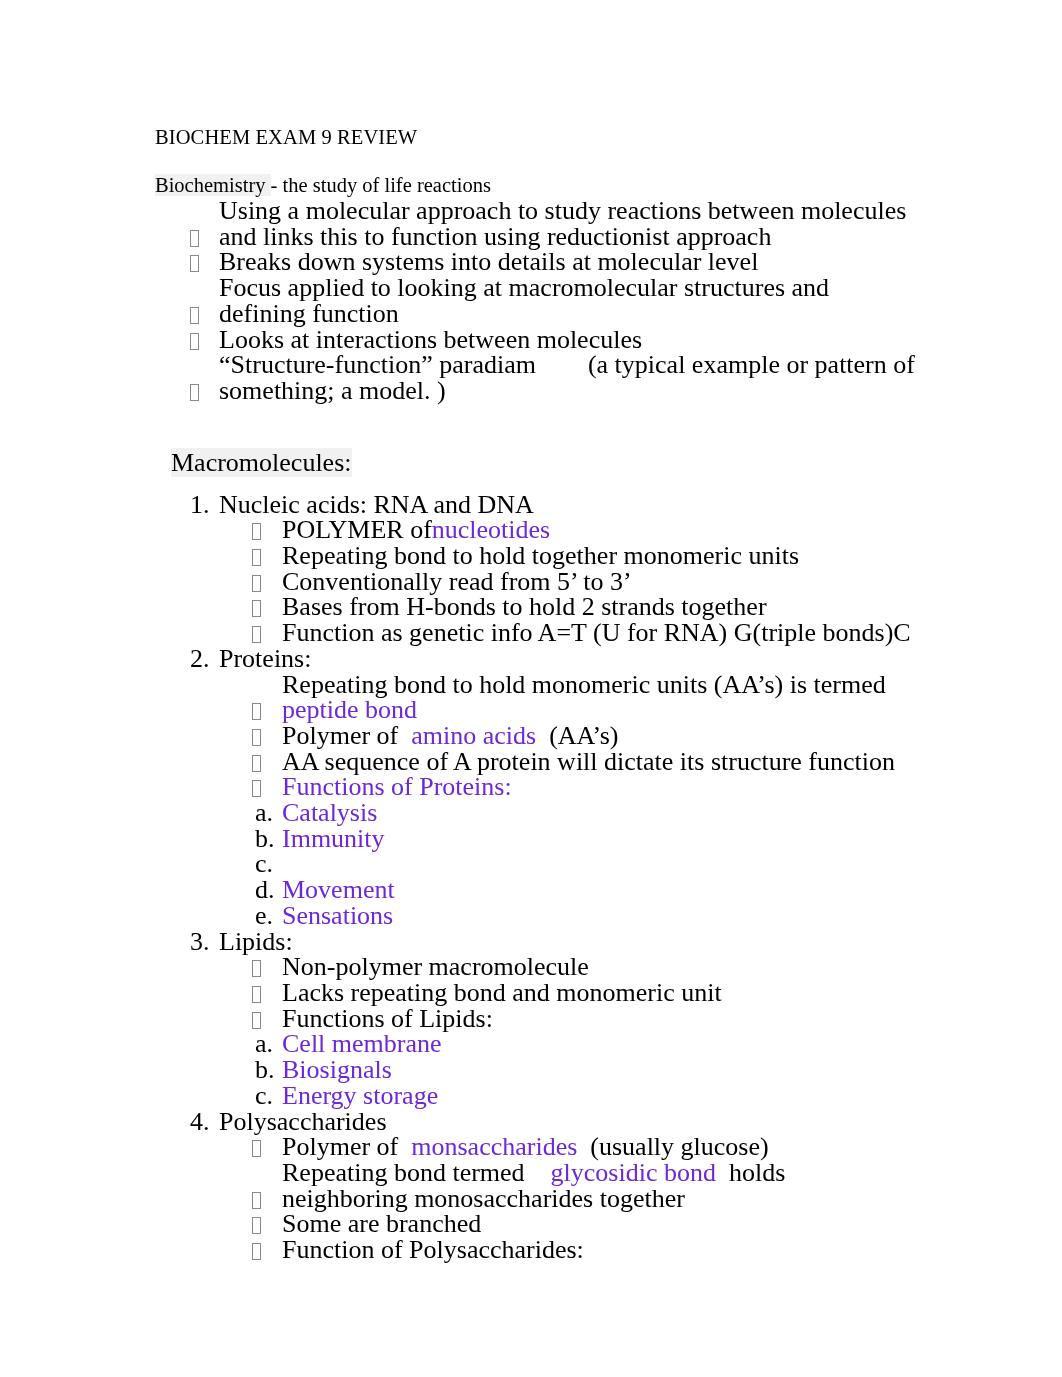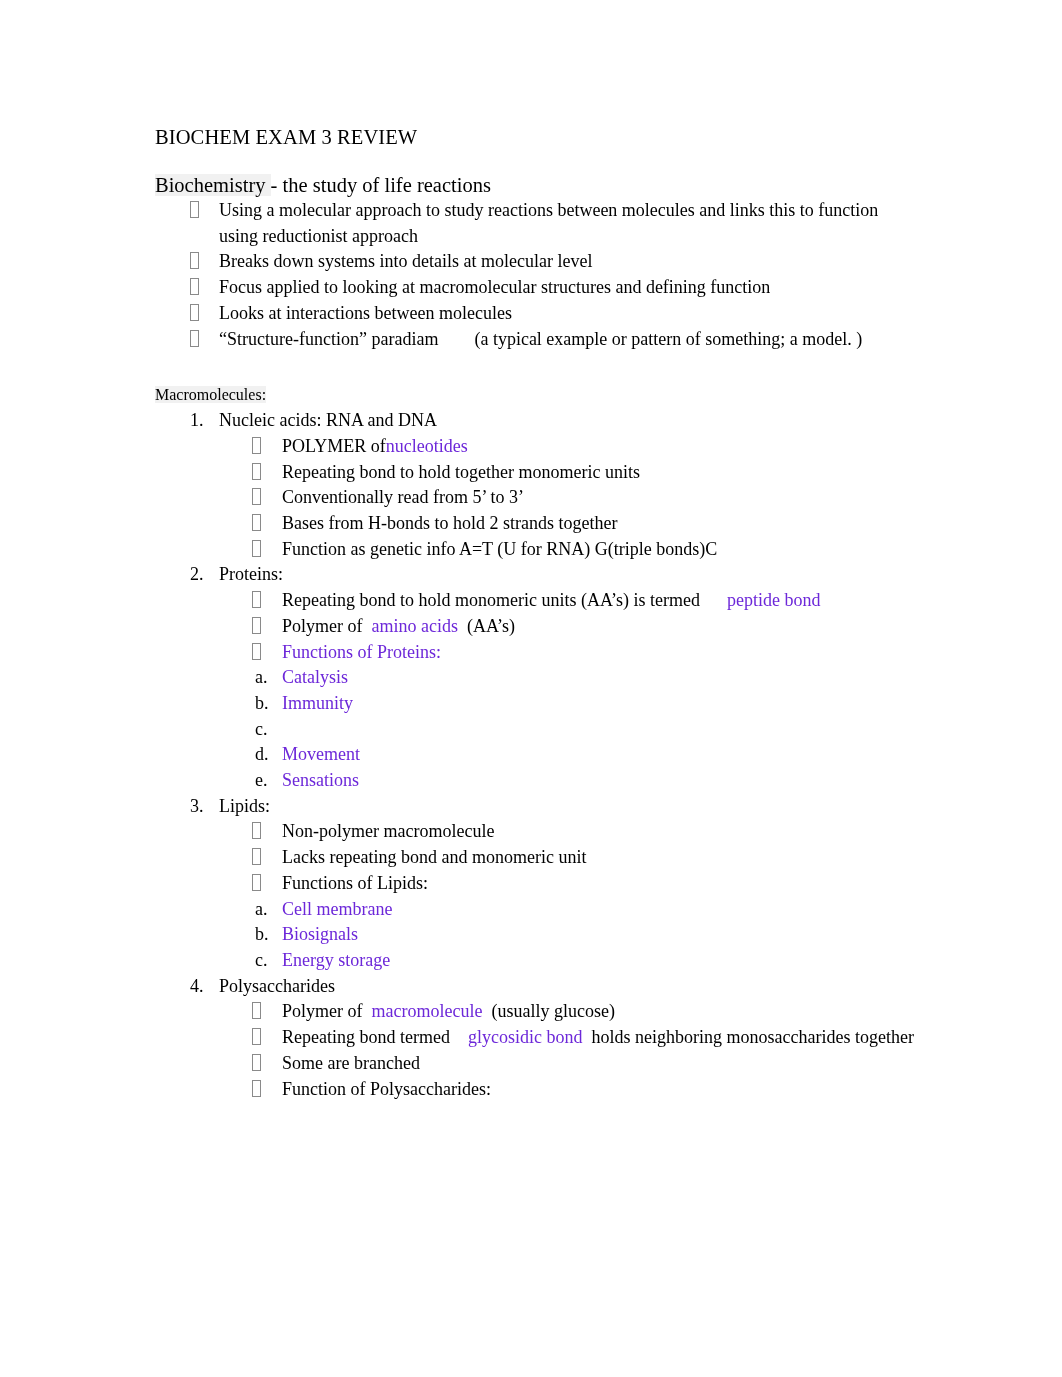--- a/index.html
+++ b/index.html
@@ -45,38 +45,38 @@
     margin: 0 0 0 0;
     white-space: pre-wrap;
   }
 
   .hl {
     background: #f1f1f1;
     text-align: center;
   }
 
   .section-head {
-    font-size: 16px;
+    font-size: 26px;
     line-height: 26px;
-    margin: 0;
+    margin: 16px;
   }
 
   .spacer-lg { height: 30px; }
 
   
   .lvl {
     list-style: none;
     margin: 0;
     padding: 0;
   }
 
   .row {
     display: flex;
-    align-items: flex-start;
-    font-size: 18px;
+    align-items: flex-end;
+    font-size: 26px;
     line-height: 25.7px;
   }
 
   
   .mk {
     flex: 0 0 auto;
     color: #000;
     text-align: left;
   }
   .txt {
@@ -114,21 +114,21 @@
   .alt { font-family: "Liberation Serif", "DejaVu Serif", serif; }
 
   .nowrapgap { white-space: pre; }
 </style>
 </head>
 <body>
 
 <div class="page">
   <div class="content">
 
-    <div class="doc-title">BIOCHEM EXAM 3 REVIEW</div>
+    <div class="doc-title">BIOCHEM EXAM 9 REVIEW</div>
 
     <div class="lead"><span class="hl">Biochemistry </span><span>- the study of life reactions</span></div>
 
     <ul class="lvl lvlA" id="intro-bullets">
         <li class="row">
           <span class="mk"><span class="tofu"></span></span>
           <span class="txt"><span>Using a molecular approach to study reactions between molecules and links this to function using reductionist approach</span></span>
         </li>
         <li class="row">
           <span class="mk"><span class="tofu"></span></span>
@@ -187,20 +187,24 @@
           <li class="row">
             <span class="mk"><span class="tofu"></span></span>
             <span class="txt"><span>Repeating bond to hold monomeric units (AA’s) is termed      </span><span class="red">peptide bond</span></span>
           </li>
           <li class="row">
             <span class="mk"><span class="tofu"></span></span>
             <span class="txt"><span>Polymer of  </span><span class="red">amino acids</span><span>  (AA’s)</span></span>
           </li>
           <li class="row">
             <span class="mk"><span class="tofu"></span></span>
+            <span class="txt"><span>AA sequence of A protein will dictate its structure function</span></span>
+          </li>
+          <li class="row">
+            <span class="mk"><span class="tofu"></span></span>
             <span class="txt"><span class="red">Functions of Proteins:</span></span>
           </li>
         </ul>
         <ul class="lvl lvlC">
           <li class="row">
             <span class="mk">a.</span>
             <span class="txt"><span class="red">Catalysis</span></span>
           </li>
           <li class="row">
             <span class="mk">b.</span>
@@ -250,21 +254,21 @@
             <span class="txt"><span class="red">Energy storage</span></span>
           </li>
         </ul>
         <li class="row">
           <span class="mk">4.</span>
           <span class="txt"><span>Polysaccharides</span></span>
         </li>
         <ul class="lvl lvlB">
           <li class="row">
             <span class="mk"><span class="tofu"></span></span>
-            <span class="txt"><span>Polymer of  </span><span class="red">macromolecule</span><span>  (usually glucose)</span></span>
+            <span class="txt"><span>Polymer of  </span><span class="red">monsaccharides</span><span>  (usually glucose)</span></span>
           </li>
           <li class="row">
             <span class="mk"><span class="tofu"></span></span>
             <span class="txt"><span>Repeating bond termed    </span><span class="red">glycosidic bond</span><span>  holds neighboring monosaccharides together</span></span>
           </li>
           <li class="row">
             <span class="mk"><span class="tofu"></span></span>
             <span class="txt"><span>Some are branched</span></span>
           </li>
           <li class="row">

